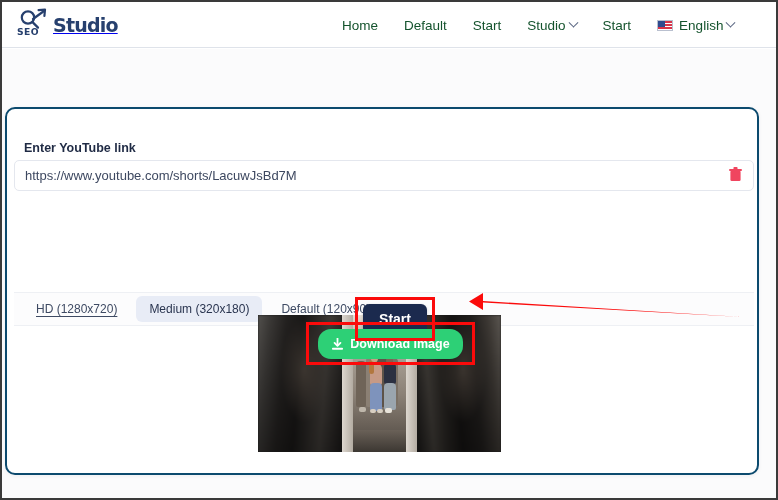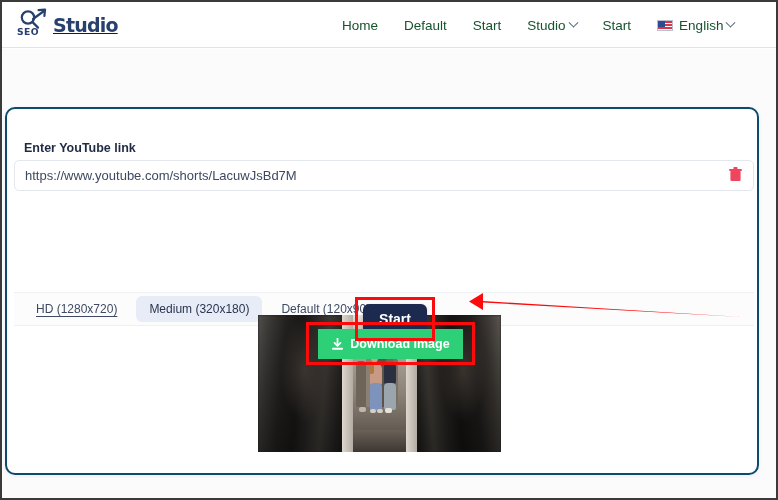--- a/index.html
+++ b/index.html
@@ -247,21 +247,21 @@
     position: absolute;
     left: 311px;
     top: 220px;
     width: 145px;
     height: 30px;
     background: #2dd076;
     color: #ffffff;
     font-size: 12.5px;
     font-weight: 700;
     border: none;
-    border-radius: 0;
+    border-radius: 13px;
     cursor: pointer;
     display: flex;
     align-items: center;
     justify-content: center;
     gap: 6px;
     z-index: 5;
     font-family: "Liberation Sans", sans-serif;
   }
   #download-button svg { display:block; }
 

